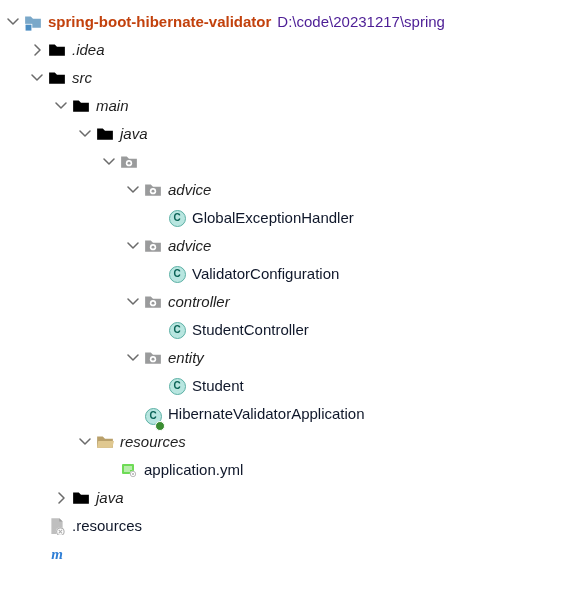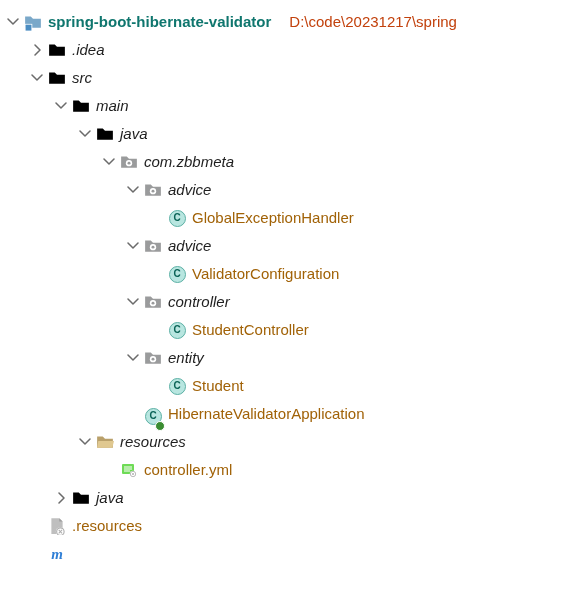--- a/index.html
+++ b/index.html
@@ -30,24 +30,24 @@
     .arrow svg { width: 12px; height: 12px; }
     .arrow-spacer { display: inline-block; width: 20px; }
     .icon {
       display: inline-flex;
       width: 18px;
       height: 16px;
       align-items: center;
       justify-content: center;
       margin-right: 6px;
     }
-    .label-bold { font-weight: 700; color: #0f766e; }
-    .label-path { color: #c2410c; margin-left: 18px; }
+    .label-bold { font-weight: 700; color: #c2410c; }
+    .label-path { color: #4c1d95; margin-left: 6px; }
     .label-plain { color: #1f1f1f; font-style: italic; }
-    .label-file { color: #a16207; }
+    .label-file { color: #0f172a; }
     .class-icon {
       width: 17px; height: 17px; border-radius: 50%;
       background: #b8e6e0;
       display: inline-flex; align-items: center; justify-content: center;
       border: 1px solid #5cb0a5;
       font-size: 10px; font-weight: 700; color: #0a6356;
       font-family: Arial, sans-serif;
     }
     .class-icon-wrap { position: relative; display: inline-block; }
     .mini-badge {
@@ -186,21 +186,20 @@
   <span class="arrow">
       <svg viewBox="0 0 12 12">
         <use href="#chev-down"></use>
       </svg>
     </span>
   <span class="icon">
       <svg viewBox="0 0 16 16">
         <use href="#folder-package"></use>
       </svg>
     </span>
-  <span class="label-plain">com.zbbmeta</span>
 </div>
 
 <div class="row">
   <span class="indent" style="width:120px"></span>
   <span class="arrow">
       <svg viewBox="0 0 12 12">
         <use href="#chev-down"></use>
       </svg>
     </span>
   <span class="icon">
@@ -317,21 +316,21 @@
 </div>
 
 <div class="row">
   <span class="indent" style="width:96px"></span>
   <span class="arrow-spacer"></span>
   <span class="icon">
       <svg viewBox="0 0 18 16">
         <use href="#yml"></use>
       </svg>
     </span>
-  <span class="label-file">controller.yml</span>
+  <span class="label-file">application.yml</span>
 </div>
 
 <div class="row">
   <span class="indent" style="width:48px"></span>
   <span class="arrow">
       <svg viewBox="0 0 12 12">
         <use href="#chev-right"></use>
       </svg>
     </span>
   <span class="icon folder-grey">

